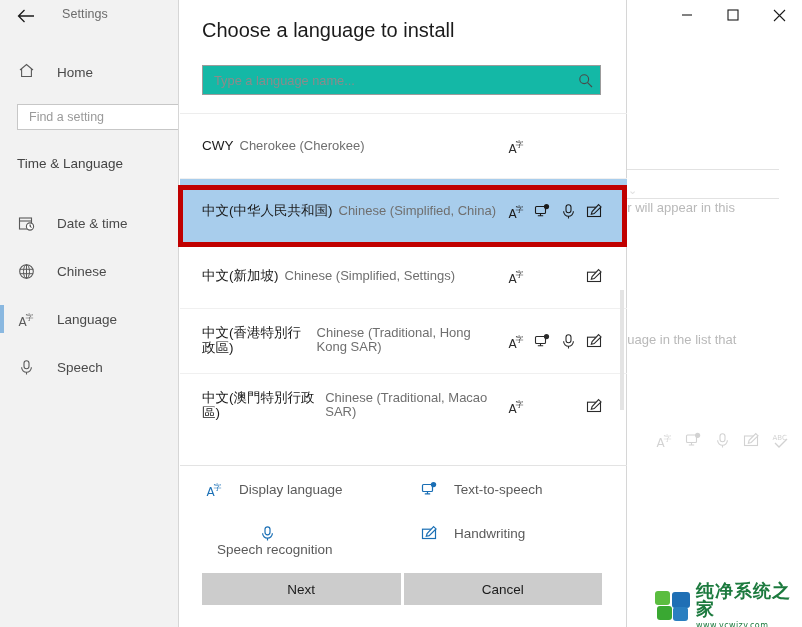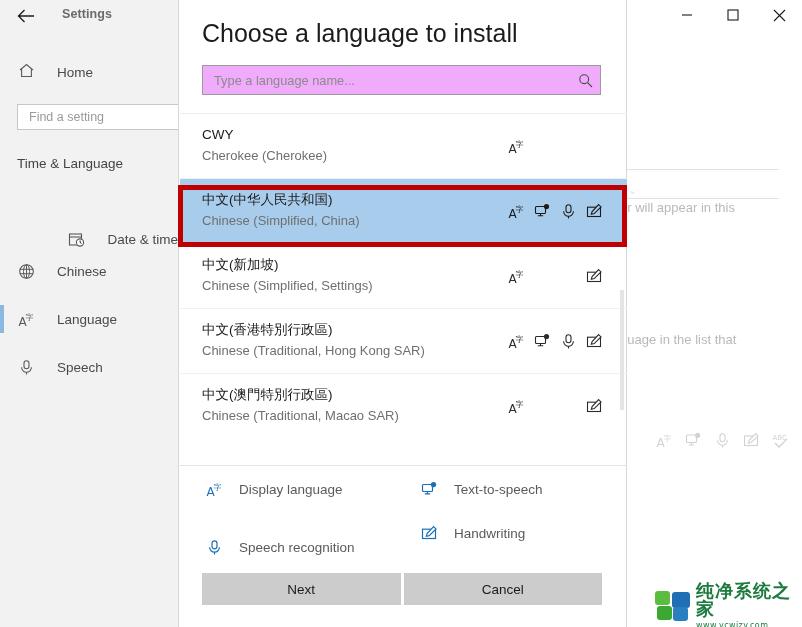--- a/index.html
+++ b/index.html
@@ -20,21 +20,21 @@
     position:absolute; left:0; top:0; width:802px; height:32px;
     background:transparent;
   }
   .back-arrow {
     position:absolute; left:12px; top:3px; width:28px; height:26px;
     display:flex; align-items:center; justify-content:center;
     font-size:17px; color:#1b1b1b; line-height:1;
   }
   .settings-word {
     position:absolute; left:62px; top:7px;
-    font-size:12.5px; color:#6b6b6b; letter-spacing:.1px;font-weight:bold;
+    font-size:12.5px; color:#6b6b6b; letter-spacing:.1px;
   }
   .win-buttons {
     position:absolute; right:0; top:0; width:138px; height:30px;
     display:flex;
   }
   .win-btn {
     width:46px; height:30px; display:flex; align-items:center; justify-content:center;
     font-size:12px; color:#1b1b1b; background:transparent;
   }
   .win-btn svg { display:block; }
@@ -87,25 +87,25 @@
 
   
   .dialog {
     position:absolute; left:178px; top:0; width:449px; height:627px;
     background:#ffffff;
     border-left:1px solid #d6d6d6; border-right:1px solid #d6d6d6;
     box-shadow:0 0 0 0 rgba(0,0,0,0);
   }
   .dlg-title {
     position:absolute; left:23px; top:19px;
-    font-size:25px; color:#1b1b1b; font-weight:normal;
+    font-size:20px; color:#1b1b1b; font-weight:normal;
   }
   .dlg-search {
     position:absolute; left:23px; top:65px; width:399px; height:30px;
-    border:1px solid #9b9b9b; background:#f0abfc;
+    border:1px solid #9b9b9b; background:#14b8a6;
     display:flex; align-items:center;
   }
   .dlg-search input {
     flex:1; border:none; outline:none; background:transparent;
     padding-left:11px; font-size:12.8px; color:#333;
     font-family:"Liberation Sans","DejaVu Sans",sans-serif;
   }
   .dlg-search input::placeholder { color:#8b8b8b; }
   .dlg-search .srch-ico {
     width:30px; display:flex; align-items:center; justify-content:center;
@@ -115,21 +115,21 @@
   .list-wrap {
     position:absolute; left:1px; top:113px; width:447px; height:352px;
     overflow:hidden;
     border-top:1px solid #ededed;
   }
   .lang-row {
     position:relative; height:64px; width:447px;
     padding:0 21px 0 22px;
     display:flex; align-items:center; justify-content:space-between;
   }
-  .lang-row .texts { display:flex; flex-direction:column; gap:6px; }
+  .lang-row .texts { display:flex; flex-direction:row; gap:6px; }
   .lang-row .native { font-size:13.5px; color:#1b1b1b; line-height:1.1; }
   .lang-row .english { font-size:13px; color:#6f6f6f; line-height:1.1; }
   .lang-row .icons { display:flex; align-items:center; }
   .lang-row .icons .slot {
     width:24px; height:22px; display:flex; align-items:center; justify-content:center;
     margin-left:2px;
   }
   .lang-row .icons svg { display:block; }
   .lang-row.selected {
     background:#a8cdec;
@@ -226,21 +226,21 @@
     </span>
     <span class="lbl">Home</span>
   </div>
 
   <div class="find-setting">
     <span>Find a setting</span>
   </div>
 
   <div class="side-group-title">Time &amp; Language</div>
 
-  <div class="side-item" style="top:222px;justify-content:flex-end;">
+  <div class="side-item" style="top:206px;">
     <span class="ico">
       <svg width="17" height="17" viewBox="0 0 17 17">
         <rect x="1.5" y="3" width="12" height="11" fill="none" stroke="#5a5a5a" stroke-width="1.1"></rect>
         <path d="M1.5 6 H13.5" stroke="#5a5a5a" stroke-width="1.1"></path>
         <circle cx="12" cy="11.5" r="3.6" fill="#fff" stroke="#5a5a5a" stroke-width="1.1"></circle>
         <path d="M12 9.4 V11.5 L13.5 12.4" stroke="#5a5a5a" stroke-width="1"></path>
       </svg>
     </span>
     <span class="lbl">Date &amp; time</span>
   </div>
@@ -479,21 +479,21 @@
         <span class="lico">
           <svg width="17" height="17" viewBox="0 0 17 17">
             <rect x="1.5" y="3.5" width="10" height="7" rx="1" fill="none" stroke="#1a6fb5" stroke-width="1.2"></rect>
             <path d="M6.5 10.5 V12.8 M3.8 12.8 H9.2" stroke="#1a6fb5" stroke-width="1.2"></path>
             <circle cx="12.5" cy="3.6" r="2.7" fill="#1a6fb5"></circle>
           </svg>
         </span>
         <span class="ltxt">Text-to-speech</span>
       </div>
 
-      <div class="legend-item" style="left:23px; top:73px;">
+      <div class="legend-item" style="left:23px; top:59px;flex-direction:column;">
         <span class="lico">
           <svg width="17" height="17" viewBox="0 0 17 17">
             <rect x="6" y="1.8" width="5" height="8" rx="2.5" fill="none" stroke="#1a6fb5" stroke-width="1.2"></rect>
             <path d="M3.6 8.3 A4.9 4.9 0 0 0 13.4 8.3 M8.5 13.2 V15.4" fill="none" stroke="#1a6fb5" stroke-width="1.2"></path>
           </svg>
         </span>
         <span class="ltxt">Speech recognition</span>
       </div>
 
       <div class="legend-item" style="left:238px; top:59px;">

